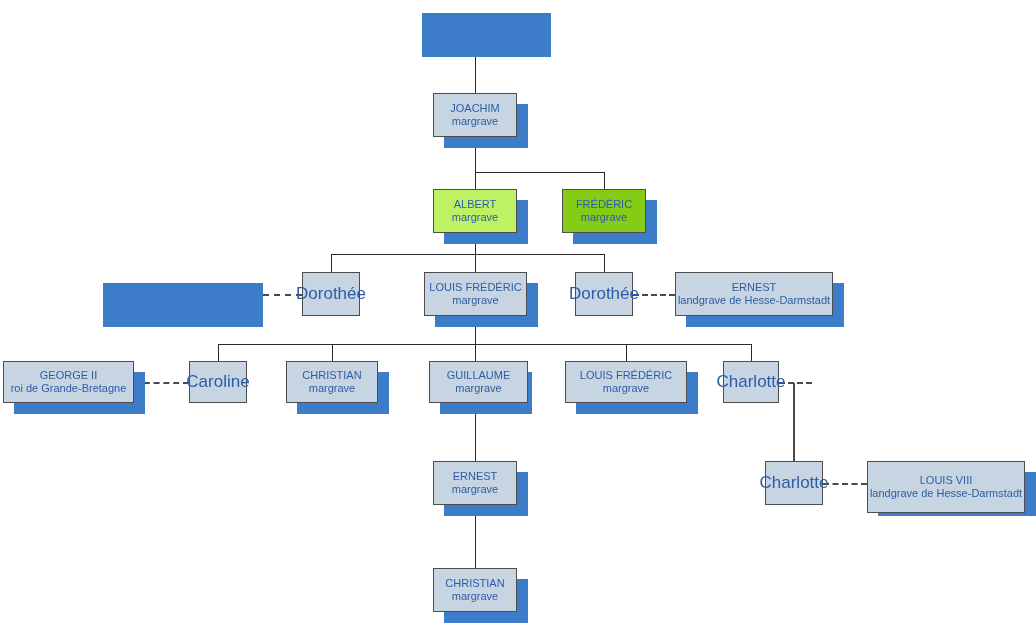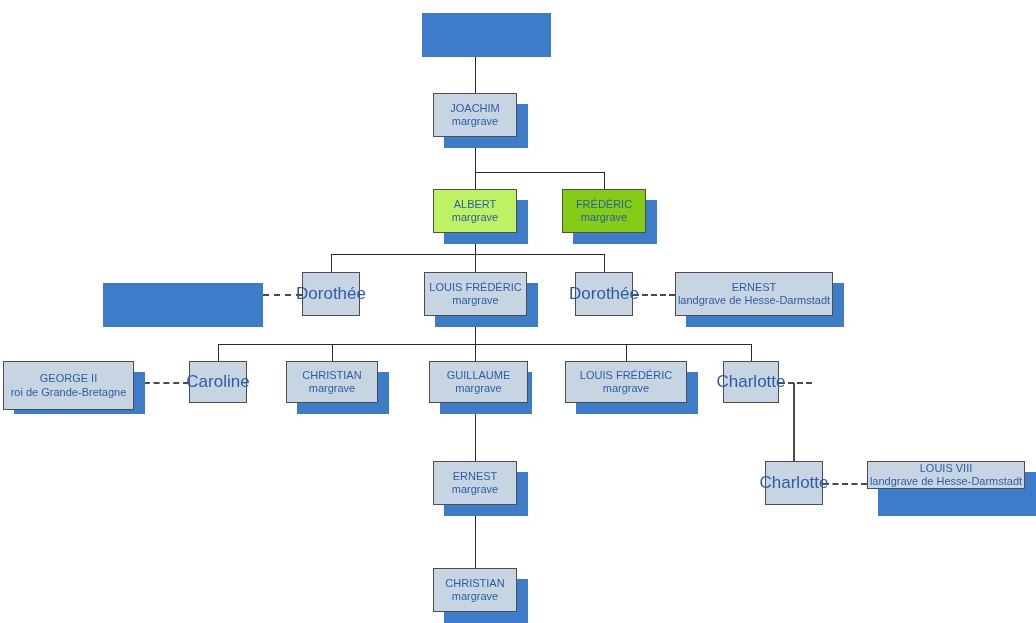--- a/index.html
+++ b/index.html
@@ -130,21 +130,21 @@
       <span class="l1">LOUIS FRÉDÉRIC</span>
       <span class="l2">margrave</span>
     </div>
     <div class="node small" style="left: 575px; top: 272px; width: 58px; height: 44px; background: rgb(199, 213, 227); border-color: rgb(77, 77, 77); color: rgb(45, 92, 166);">
       <span class="l1">Dorothée</span>
     </div>
     <div class="node big" style="left: 675px; top: 272px; width: 158px; height: 44px; background: rgb(199, 213, 227); border-color: rgb(77, 77, 77); color: rgb(45, 92, 166);">
       <span class="l1">ERNEST</span>
       <span class="l2">landgrave de Hesse-Darmstadt</span>
     </div>
-    <div class="node big" style="left: 3px; top: 361px; width: 131px; height: 49px; background: rgb(199, 213, 227); border-color: rgb(77, 77, 77); color: rgb(45, 92, 166);">
+    <div class="node big" style="left: 3px; top: 361px; width: 131px; height: 42px; background: rgb(199, 213, 227); border-color: rgb(77, 77, 77); color: rgb(45, 92, 166);">
       <span class="l1">GEORGE II</span>
       <span class="l2">roi de Grande-Bretagne</span>
     </div>
     <div class="node small" style="left: 189px; top: 361px; width: 58px; height: 42px; background: rgb(199, 213, 227); border-color: rgb(77, 77, 77); color: rgb(45, 92, 166);">
       <span class="l1">Caroline</span>
     </div>
     <div class="node big" style="left: 286px; top: 361px; width: 92px; height: 42px; background: rgb(199, 213, 227); border-color: rgb(77, 77, 77); color: rgb(45, 92, 166);">
       <span class="l1">CHRISTIAN</span>
       <span class="l2">margrave</span>
     </div>
@@ -159,21 +159,21 @@
     <div class="node small" style="left: 723px; top: 361px; width: 56px; height: 42px; background: rgb(199, 213, 227); border-color: rgb(77, 77, 77); color: rgb(45, 92, 166);">
       <span class="l1">Charlotte</span>
     </div>
     <div class="node big" style="left: 433px; top: 461px; width: 84px; height: 44px; background: rgb(199, 213, 227); border-color: rgb(77, 77, 77); color: rgb(45, 92, 166);">
       <span class="l1">ERNEST</span>
       <span class="l2">margrave</span>
     </div>
     <div class="node small" style="left: 765px; top: 461px; width: 58px; height: 44px; background: rgb(199, 213, 227); border-color: rgb(77, 77, 77); color: rgb(45, 92, 166);">
       <span class="l1">Charlotte</span>
     </div>
-    <div class="node big" style="left: 867px; top: 461px; width: 158px; height: 28px; background: rgb(199, 213, 227); border-color: rgb(77, 77, 77); color: rgb(45, 92, 166);">
+    <div class="node big" style="left: 867px; top: 461px; width: 158px; height: 52px; background: rgb(199, 213, 227); border-color: rgb(77, 77, 77); color: rgb(45, 92, 166);">
       <span class="l1">LOUIS VIII</span>
       <span class="l2">landgrave de Hesse-Darmstadt</span>
     </div>
     <div class="node big" style="left: 433px; top: 568px; width: 84px; height: 44px; background: rgb(199, 213, 227); border-color: rgb(77, 77, 77); color: rgb(45, 92, 166);">
       <span class="l1">CHRISTIAN</span>
       <span class="l2">margrave</span>
     </div>
   </div>
 
 </body></html>

